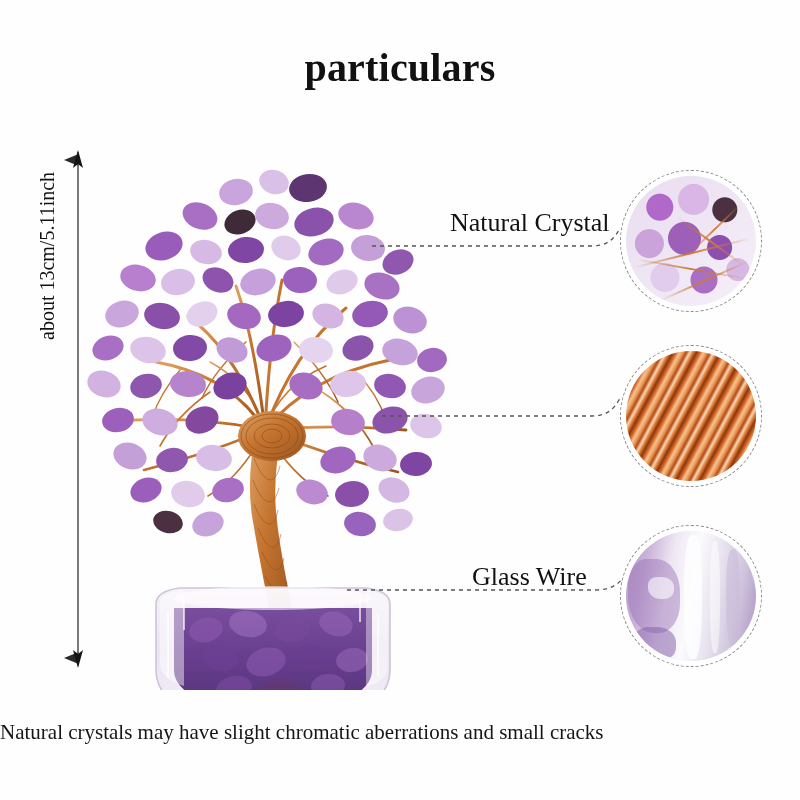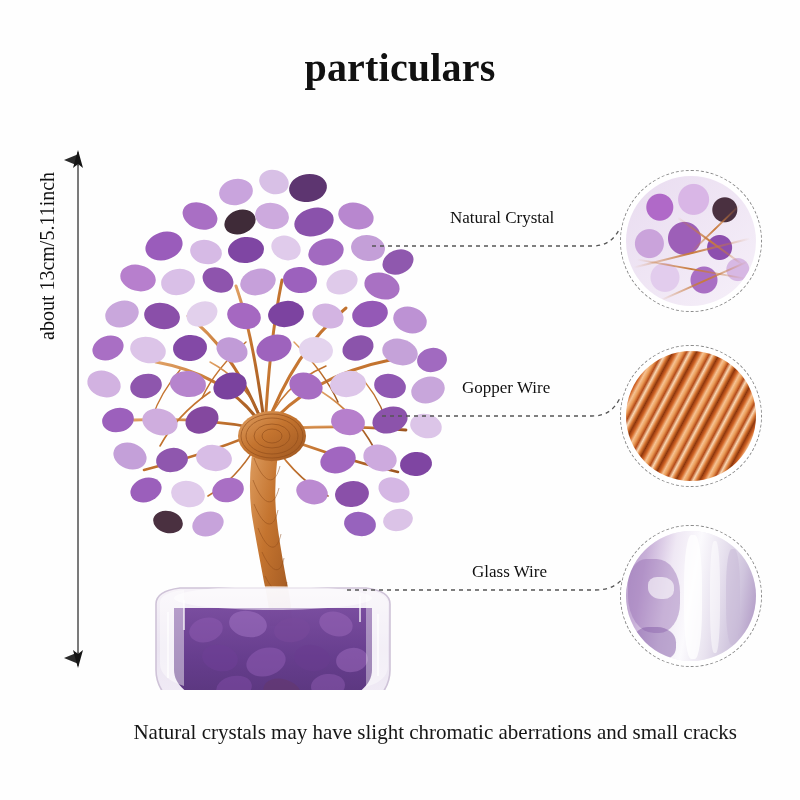--- a/index.html
+++ b/index.html
@@ -28,21 +28,21 @@
     color: #111111;
     letter-spacing: 0.2px;
   }
 
   
   #caption {
     position: absolute;
     left: 0;
     top: 720px;
     width: 737px;
-    text-align: right;
+    text-align: left;
     font-size: 21px;
     color: #161616;
   }
 
   
   #dim-group { position: absolute; left: 0; top: 0; width: 130px; height: 800px; }
   #dim-label {
     position: absolute;
     left: 36px;
     top: 300px;
@@ -50,21 +50,21 @@
     transform: rotate(-90deg);
     transform-origin: 20px 20px;
     font-size: 20px;
     color: #111111;
     white-space: nowrap;
   }
 
   
   .callout-label {
     position: absolute;
-    font-size: 17px;
+    font-size: 26px;
     color: #111111;
     white-space: nowrap;
   }
 
   
   .detail-circle {
     position: absolute;
     width: 140px;
     height: 140px;
     border-radius: 50%;
@@ -346,21 +346,20 @@
       <div class="wire-streak" style="left:10px; top:92px; width:110px; transform:rotate(10deg);"></div>
       <div class="wire-streak" style="left:30px; top:104px; width:96px; transform:rotate(-24deg);"></div>
       <div class="wire-streak" style="left:44px; top:64px; width:80px; transform:rotate(36deg);"></div>
       <div class="wire-streak" style="left:54px; top:52px; width:70px; transform:rotate(-44deg);"></div>
     </div>
   </div>
 
   <svg class="leader" style="left:380px; top:382px;" width="250" height="48">
     <path d="M2,34 L212,34 C226,34 234,28 240,16" stroke="#555" stroke-width="1.3" fill="none" stroke-dasharray="4 4"></path>
   </svg>
-  <div class="callout-label" style="left:462px; top:378px;">Gopper Wire</div>
   <div class="detail-circle" style="left:620px; top:345px;">
     <div class="detail-inner">
       <div class="fill-copper"></div>
     </div>
   </div>
 
   <svg class="leader" style="left:345px; top:566px;" width="285" height="40">
     <path d="M2,24 L250,24 C264,24 272,20 280,10" stroke="#555" stroke-width="1.3" fill="none" stroke-dasharray="4 4"></path>
   </svg>
   <div class="callout-label" style="left:472px; top:562px;">Glass Wire</div>

